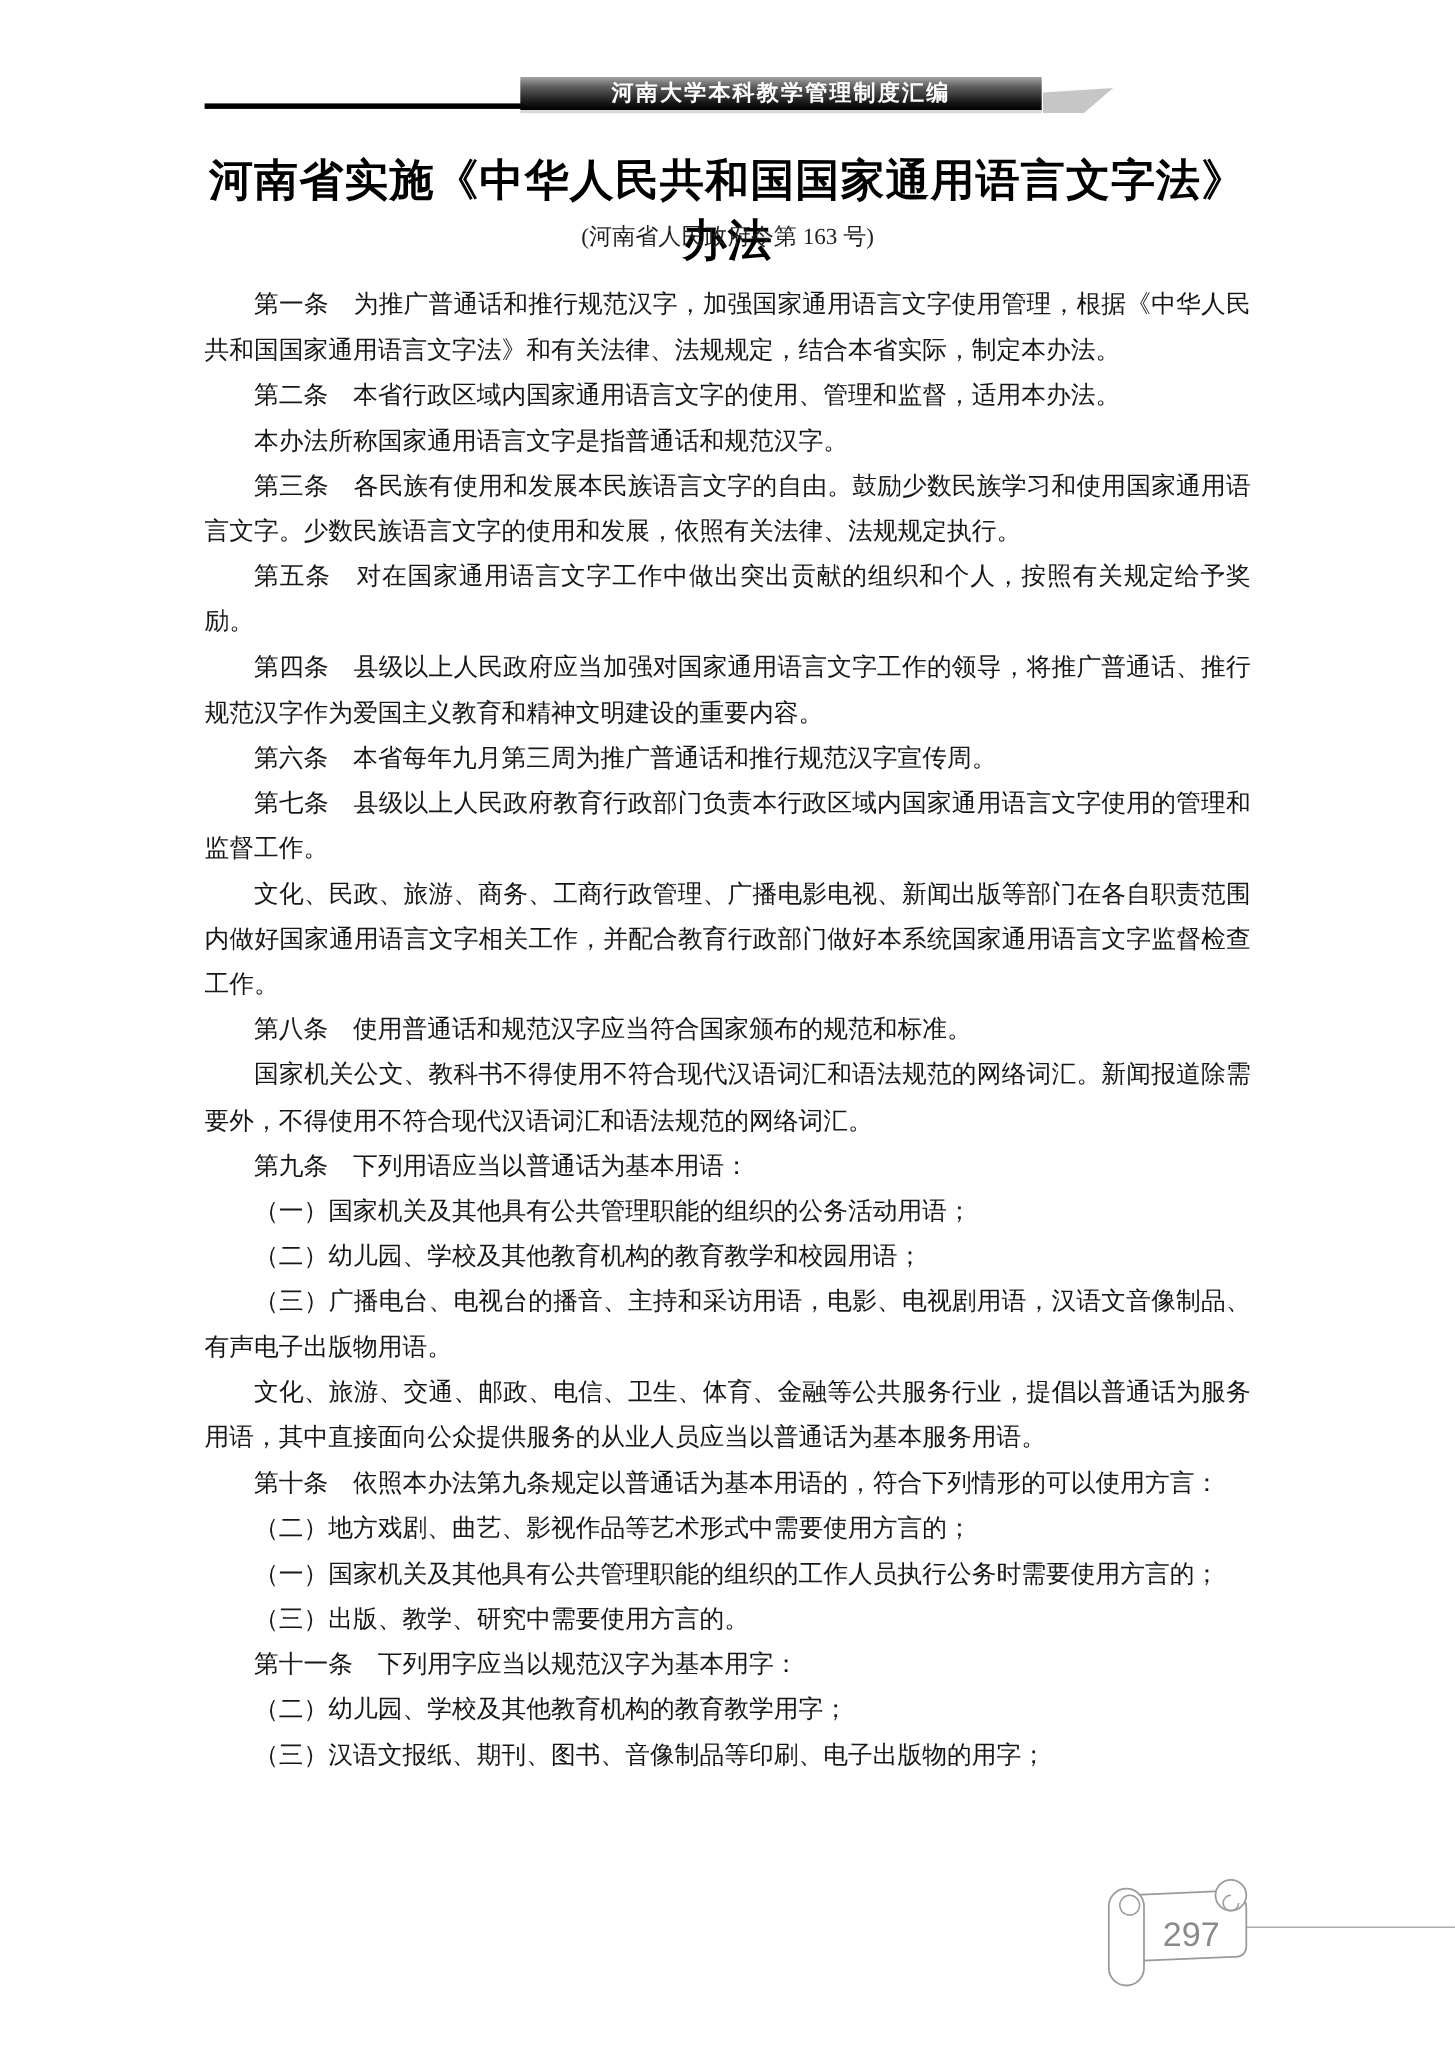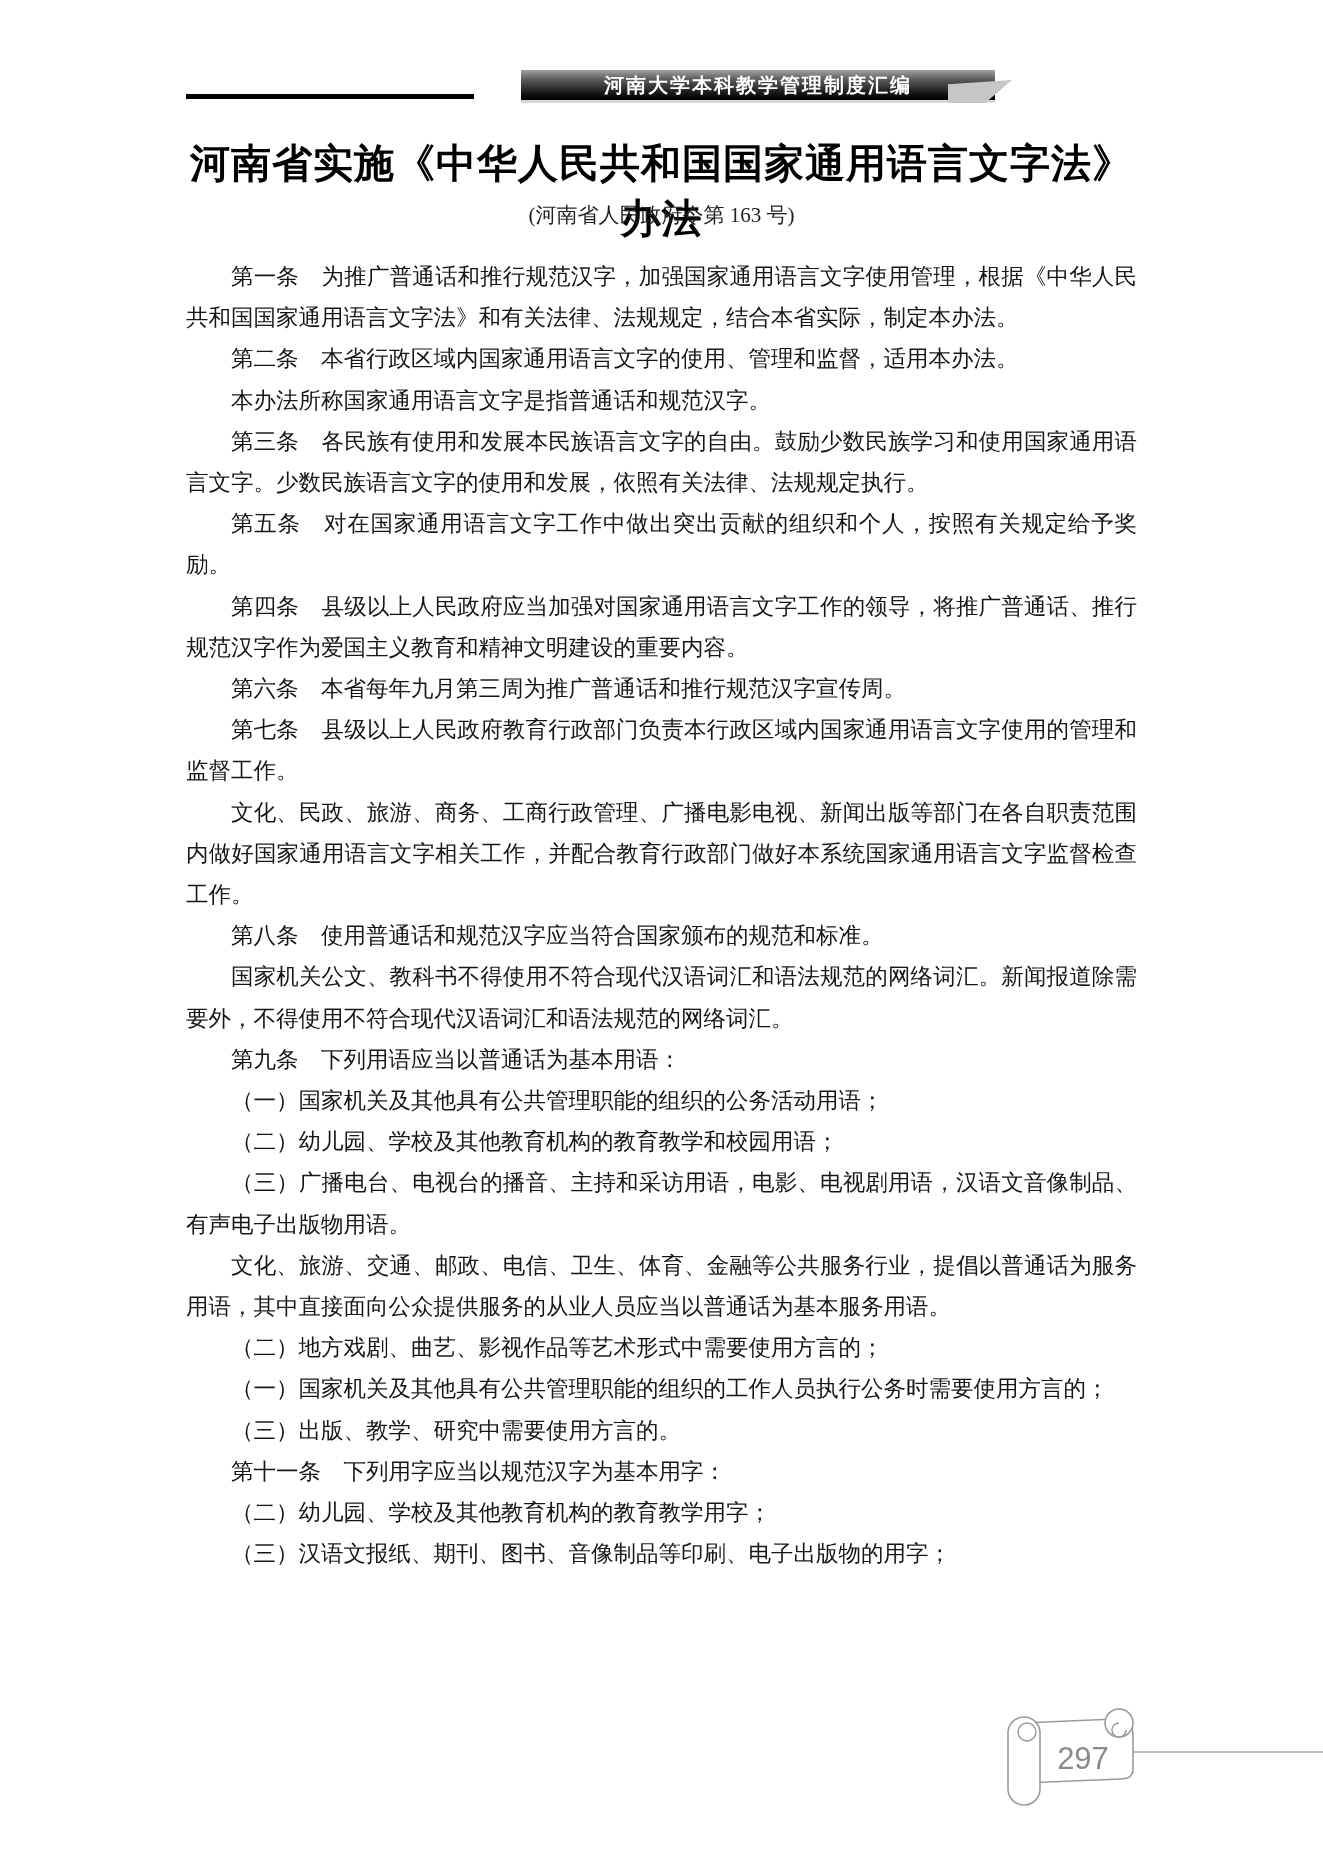--- a/index.html
+++ b/index.html
@@ -8,21 +8,21 @@
     font-family:"Liberation Serif","DejaVu Serif",serif;color:#1a1a1a;
     overflow:hidden;
   }
   .page{position:absolute;inset:0;}
 
   
   .header-banner{
     position:absolute;left:473px;top:70px;width:474px;height:30px;
     background:linear-gradient(180deg,#a3a3a3 0%,#5a5a5a 32%,#161616 78%,#000 100%);
     color:#fff;text-align:center;font-weight:bold;font-size:20px;line-height:30px;
-    letter-spacing:2px;border-bottom:3px solid #d9d9d9;margin-left:48px;
+    letter-spacing:2px;border-bottom:3px solid #d9d9d9;
   }
   .header-rule{
     position:absolute;left:186px;top:94px;width:288px;height:5px;background:#000;
   }
   .header-swoosh{
     position:absolute;left:948px;top:80px;width:64px;height:23px;background:#c6c6c6;
     clip-path:polygon(0% 18%,100% 0%,58% 100%,0% 100%);
   }
 
   
@@ -74,20 +74,21 @@
       <p>第六条　本省每年九月第三周为推广普通话和推行规范汉字宣传周。</p>
       <p>第七条　县级以上人民政府教育行政部门负责本行政区域内国家通用语言文字使用的管理和监督工作。</p>
       <p>文化、民政、旅游、商务、工商行政管理、广播电影电视、新闻出版等部门在各自职责范围内做好国家通用语言文字相关工作，并配合教育行政部门做好本系统国家通用语言文字监督检查工作。</p>
       <p>第八条　使用普通话和规范汉字应当符合国家颁布的规范和标准。</p>
       <p>国家机关公文、教科书不得使用不符合现代汉语词汇和语法规范的网络词汇。新闻报道除需要外，不得使用不符合现代汉语词汇和语法规范的网络词汇。</p>
       <p>第九条　下列用语应当以普通话为基本用语：</p>
       <p>（一）国家机关及其他具有公共管理职能的组织的公务活动用语；</p>
       <p>（二）幼儿园、学校及其他教育机构的教育教学和校园用语；</p>
       <p>（三）广播电台、电视台的播音、主持和采访用语，电影、电视剧用语，汉语文音像制品、有声电子出版物用语。</p>
       <p>文化、旅游、交通、邮政、电信、卫生、体育、金融等公共服务行业，提倡以普通话为服务用语，其中直接面向公众提供服务的从业人员应当以普通话为基本服务用语。</p>
+      <p>第十条　依照本办法第九条规定以普通话为基本用语的，符合下列情形的可以使用方言：</p>
       <p>（二）地方戏剧、曲艺、影视作品等艺术形式中需要使用方言的；</p>
       <p>（一）国家机关及其他具有公共管理职能的组织的工作人员执行公务时需要使用方言的；</p>
       <p>（三）出版、教学、研究中需要使用方言的。</p>
       <p>第十一条　下列用字应当以规范汉字为基本用字：</p>
       <p>（二）幼儿园、学校及其他教育机构的教育教学用字；</p>
       <p>（三）汉语文报纸、期刊、图书、音像制品等印刷、电子出版物的用字；</p>
     </div>
 
   <svg class="page-scroll" viewBox="0 0 320 112" xmlns="http://www.w3.org/2000/svg">
 

